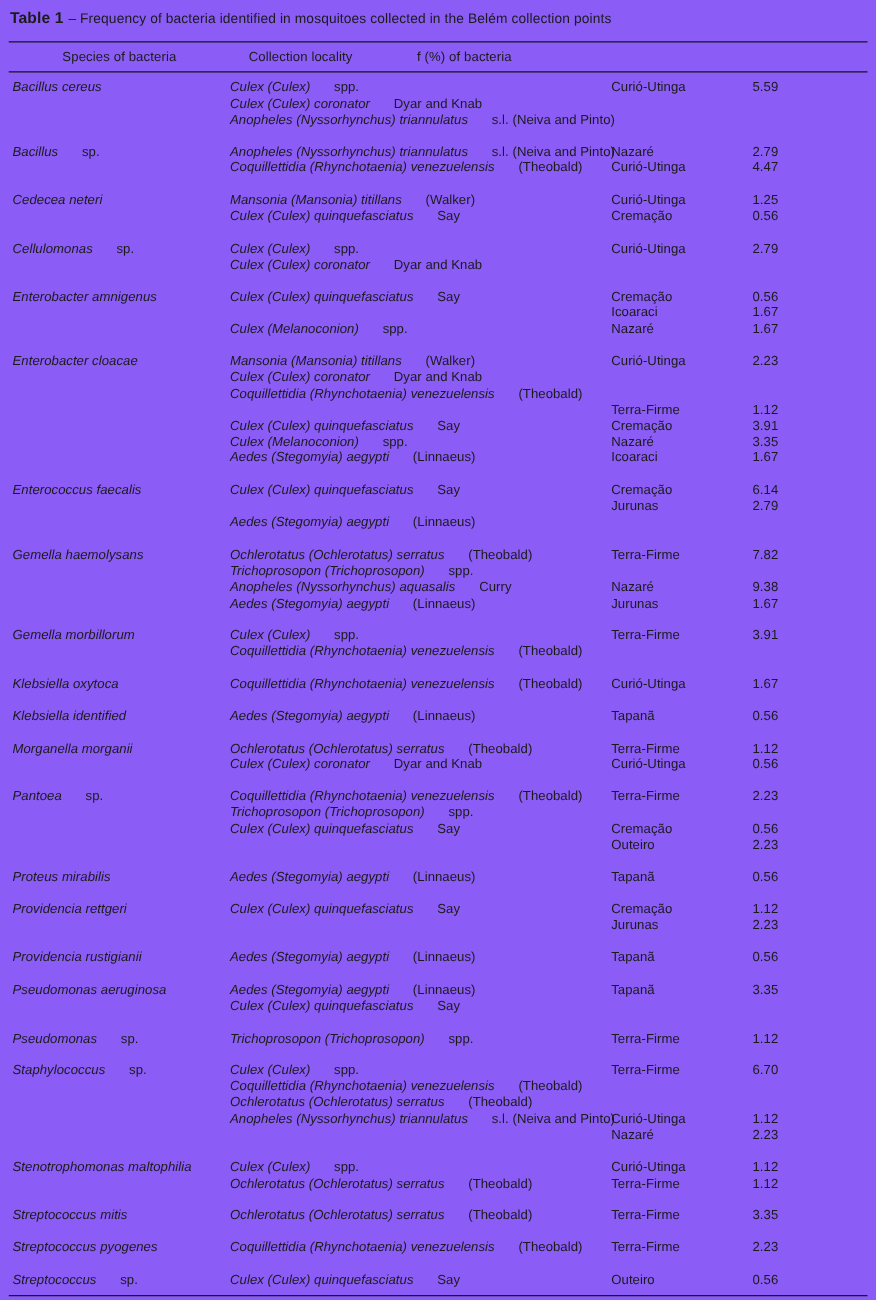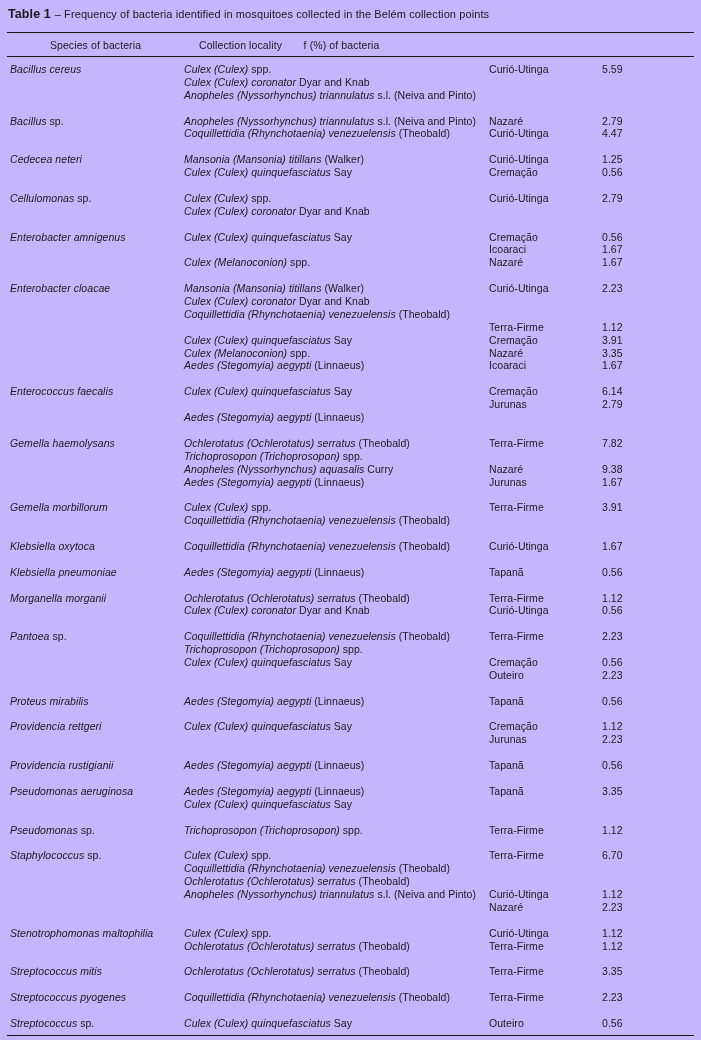--- a/index.html
+++ b/index.html
@@ -10,21 +10,21 @@
     height: 1040px;
     overflow: hidden;
     font-family: "Liberation Sans", sans-serif;
     color: #1b1b1b;
     -webkit-font-smoothing: antialiased;
   }
   .page {
     position: relative;
     width: 701px;
     height: 1040px;
-    background: #c4b5fd;
+    background: #8b5cf6;
   }
   .fig-title {
     padding: 7px 8px 0 8px;
     font-size: 11px;
     line-height: 15px;
     white-space: nowrap;
     letter-spacing: 0.1px;
   }
   .fig-title .lbl {
     font-weight: bold;
@@ -60,23 +60,23 @@
     line-height: 12.9px;
     white-space: nowrap;
   }
   .c1 { width: 177px; padding-left: 3px; box-sizing: border-box; }
   .c2 { width: 305px; box-sizing: border-box; }
   .c3 { width: 113px; box-sizing: border-box; }
   .c4 { width: 89px; box-sizing: border-box; }
   .h1 { width: 177px; }
   .h2 { width: 305px; }
   .h3 { width: 113px; }
-  .h4 { width: 89px; }
+  .h4 { width: 89px; margin-left: 30px; }
   .tax { font-style: italic; }
-  .auth { font-style: normal; }
+  .auth { font-style: normal; margin-left: 16px; }
   .rule-bottom { margin-top: 5px; }
 </style>
 </head>
 <body>
 
 <div class="page">
   <div class="fig-title">
     <span class="lbl">Table 1</span><span class="sep">–</span><span class="cap">Frequency of bacteria identified in mosquitoes collected in the Belém collection points</span>
   </div>
 
@@ -280,21 +280,21 @@
       <div class="group">
         <div class="line">
           <div class="c1"><span class="tax">Klebsiella oxytoca</span></div>
           <div class="c2"><span class="tax">Coquillettidia (Rhynchotaenia) venezuelensis</span><span class="auth"> (Theobald)</span></div>
           <div class="c3">Curió-Utinga</div>
           <div class="c4">1.67</div>
         </div>
       </div>
       <div class="group">
         <div class="line">
-          <div class="c1"><span class="tax">Klebsiella pneumoniae</span></div>
+          <div class="c1"><span class="tax">Klebsiella identified</span></div>
           <div class="c2"><span class="tax">Aedes (Stegomyia) aegypti</span><span class="auth"> (Linnaeus)</span></div>
           <div class="c3">Tapanã</div>
           <div class="c4">0.56</div>
         </div>
       </div>
       <div class="group">
         <div class="line">
           <div class="c1"><span class="tax">Morganella morganii</span></div>
           <div class="c2"><span class="tax">Ochlerotatus (Ochlerotatus) serratus</span><span class="auth"> (Theobald)</span></div>
           <div class="c3">Terra-Firme</div>

